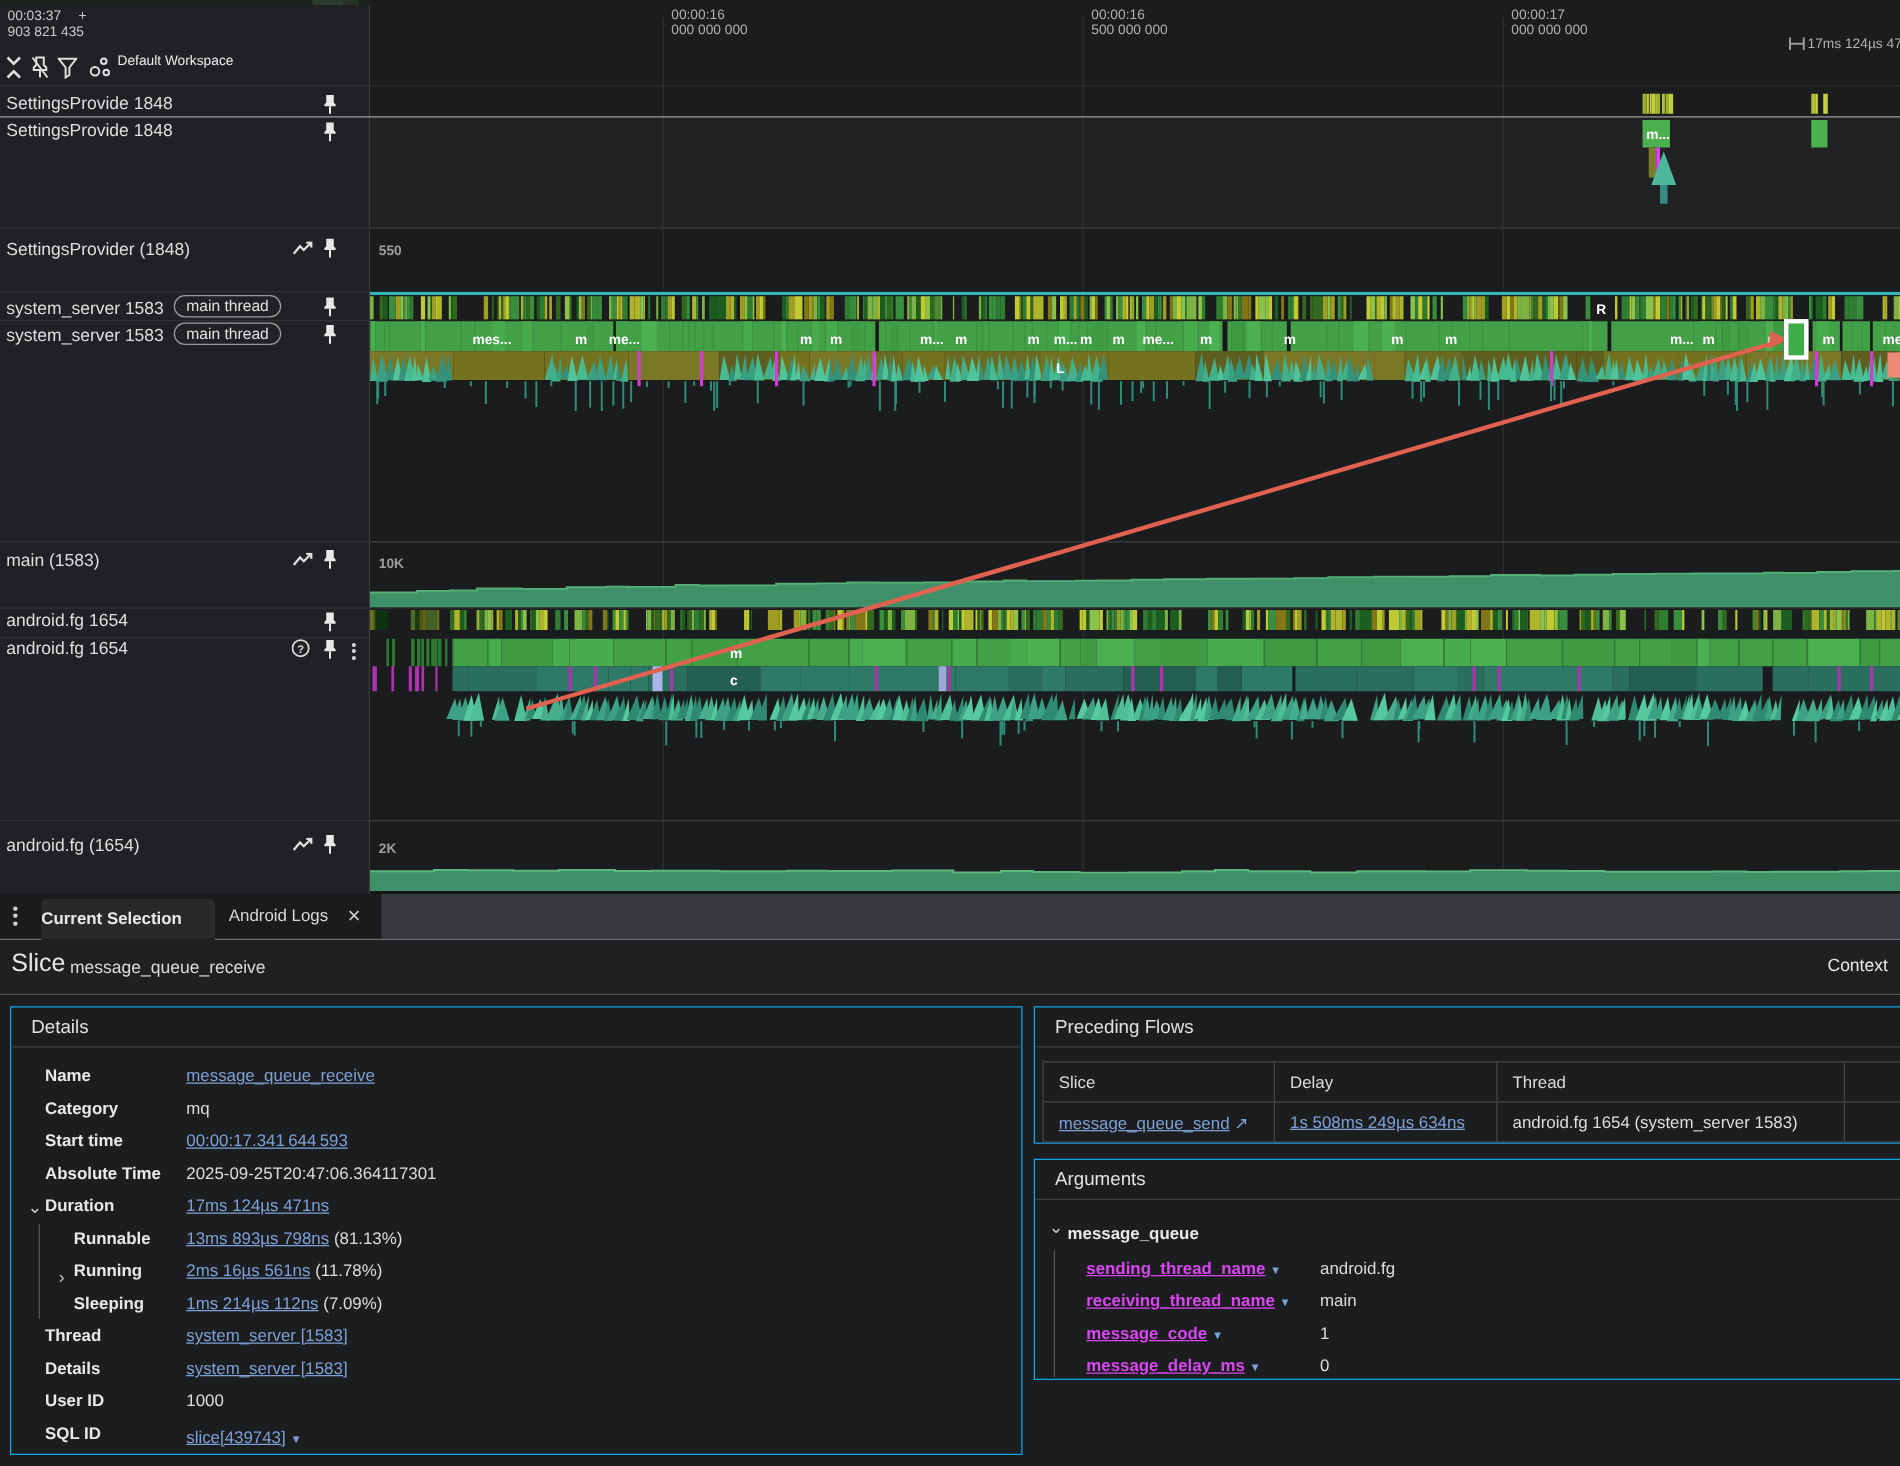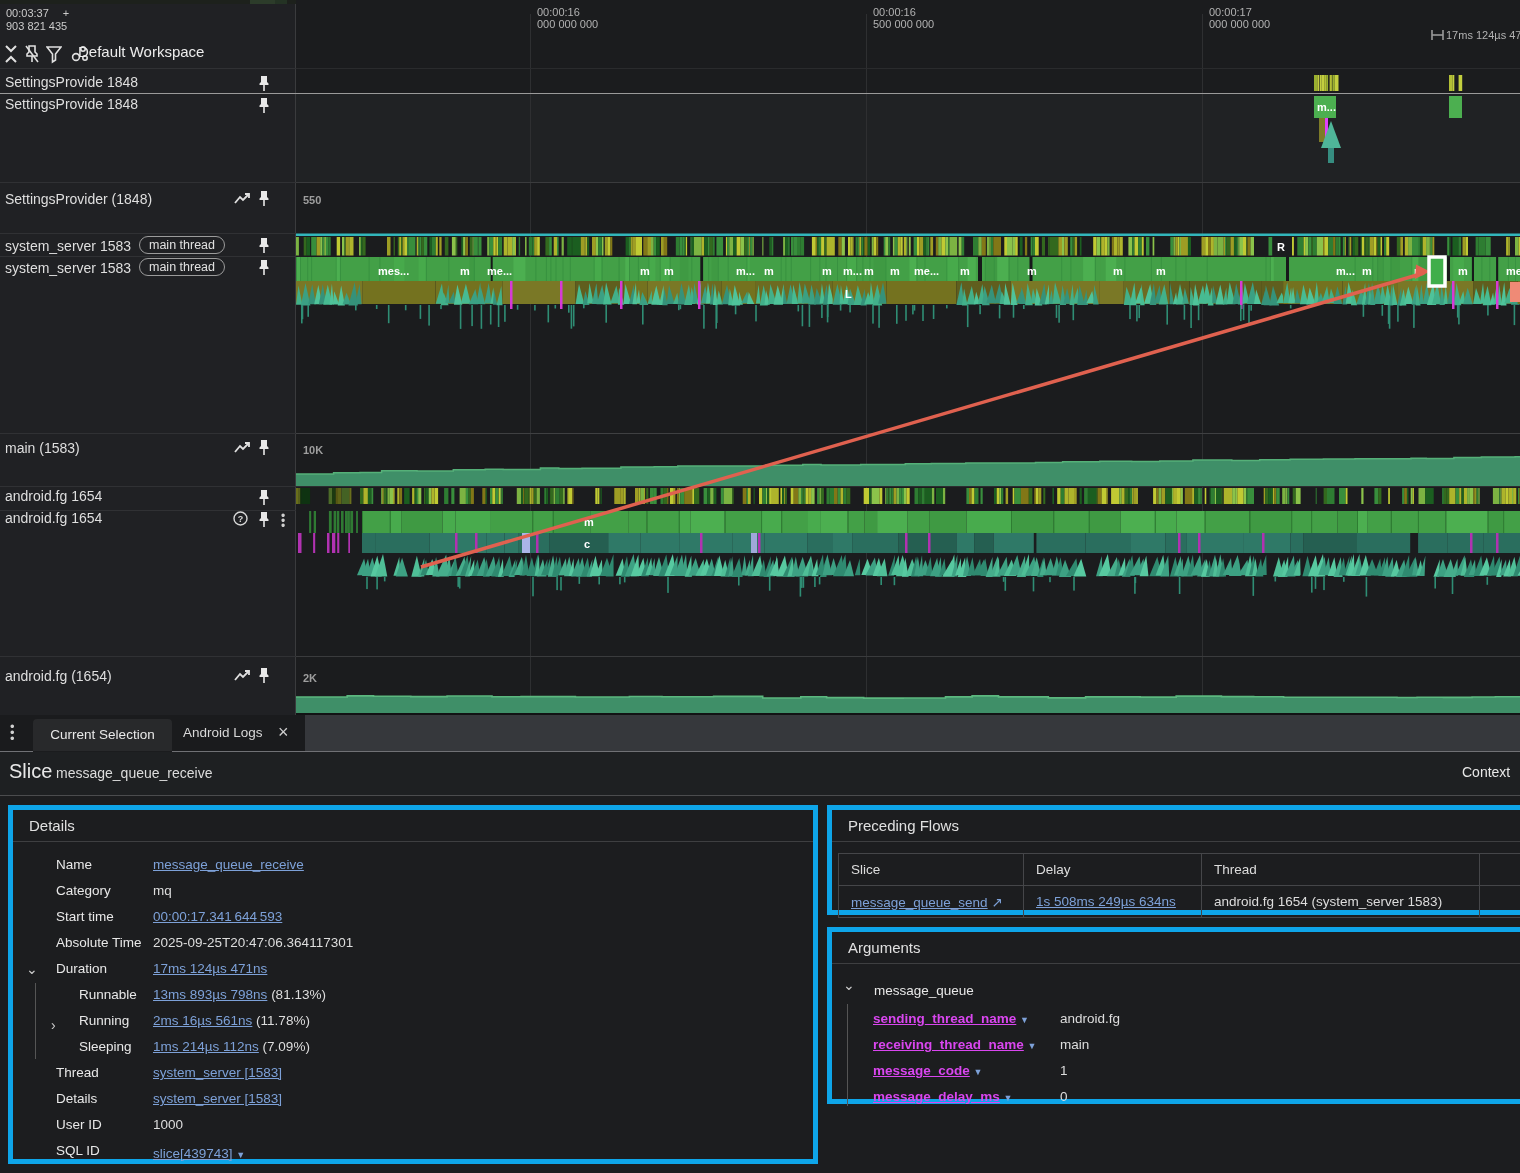--- a/index.html
+++ b/index.html
@@ -3,45 +3,45 @@
 * { margin:0; padding:0; box-sizing:border-box; }
 html,body { width:1520px; height:1173px; background:#1b1c1e; overflow:hidden;
   font-family:"Liberation Sans", sans-serif; }
 #app { position:relative; width:1520px; height:1173px; }
 .abs { position:absolute; }
 #sidebar { position:absolute; left:0; top:4px; width:296px; height:711px; background:#202124; border-right:1px solid #3a3b3d; }
 #tlsel { left:6px; top:7px; color:#cbcbcb; font-size:11px; line-height:13px; }
 #tlsel .plus { margin-left:14px; }
 #wsrow { left:0; top:40px; width:296px; height:28px; color:#ececec; }
 #wsrow svg { position:absolute; top:4px; }
-#wsname { position:absolute; left:78px; top:3px; font-size:15px; }
+#wsname { position:absolute; left:94px; top:3px; font-size:11px; }
 .trklabel { position:absolute; left:5px; color:#dfdfdf; font-size:14px; white-space:nowrap; }
 .pill { position:absolute; border:1px solid #9b9b9b; border-radius:9px; color:#e0e0e0;
   font-size:12.5px; padding:0 9px; height:18px; line-height:17px; }
 .rowline { position:absolute; left:0; width:296px; height:1px; background:#303134; }
 .icon { position:absolute; }
 .rlabel { position:absolute; color:#b2b2b2; font-size:11px; line-height:12px; white-space:nowrap; }
 #tabbar { left:0; top:715px; width:1520px; height:36px; background:#1a1b1d; }
 #tabbar .rightbg { position:absolute; left:305px; top:0; width:1215px; height:36px; background:#36383c; }
 #tabbar .tab1 { position:absolute; left:33px; top:4px; width:139px; height:32px; background:#28292b;
-  border-radius:4px 4px 0 0; color:#e9e9e9; font-size:13.5px; text-align:center; line-height:32px; }
+  border-radius:4px 4px 0 0; color:#e9e9e9; font-size:13.5px; line-height:32px;font-weight:bold; }
 #tabbar .tab2 { position:absolute; left:183px; top:0; color:#d8d8d8; font-size:13.5px; line-height:36px; }
 #tabbar .x { position:absolute; left:278px; top:0; color:#cfcfcf; font-size:18px; line-height:34px; }
 #tabbar .dots { position:absolute; left:10px; top:9px; color:#d0d0d0; font-size:13px; line-height:6px; }
 #slicehdr { left:0; top:752px; width:1520px; height:43px; background:#1e2022; color:#e8e8e8; }
 #slicehdr .big { position:absolute; left:9px; top:8px; font-size:20px; }
 #slicehdr .small { position:absolute; left:56px; top:13px; font-size:14px; color:#dcdcdc; }
 #slicehdr .ctx { position:absolute; left:1462px; top:12px; font-size:14px; }
 #hdrline { left:0; top:795px; width:1520px; height:1px; background:#4b4c4e; }
 #botpanel { left:0; top:796px; width:1520px; height:377px; background:#1c1d1f; }
-.box { position:absolute; border:5px solid #0ea5e9; }
+.box { position:absolute; border:1px solid #0ea5e9; }
 .boxhdr { position:absolute; left:0; top:0; width:100%; height:32px; border-bottom:1px solid #3e3f41;
   color:#e0e0e0; font-size:15px; line-height:31px; padding-left:16px; }
 .dl { position:absolute; font-size:13.5px; white-space:nowrap; }
-.dlab { color:#e8e8e8; font-weight:normal;margin-left:16px; }
+.dlab { color:#e8e8e8; font-weight:bold; }
 .dval { color:#dddddd; }
 a.lk { color:#7da1d8; text-decoration:underline; }
 a.lkb { color:#d946ef; text-decoration:underline; font-weight:bold; }
 .caret { color:#cccccc; font-size:14px; }
 .bluecaret { color:#7da1d8; font-size:9px; }
 table.pf { border-collapse:collapse; font-size:13.5px; color:#dddddd; }
 table.pf td, table.pf th { border:1px solid #454649; font-weight:normal; text-align:left;
   height:32px; padding:0 12px; }
 </style></head>
 <body>

